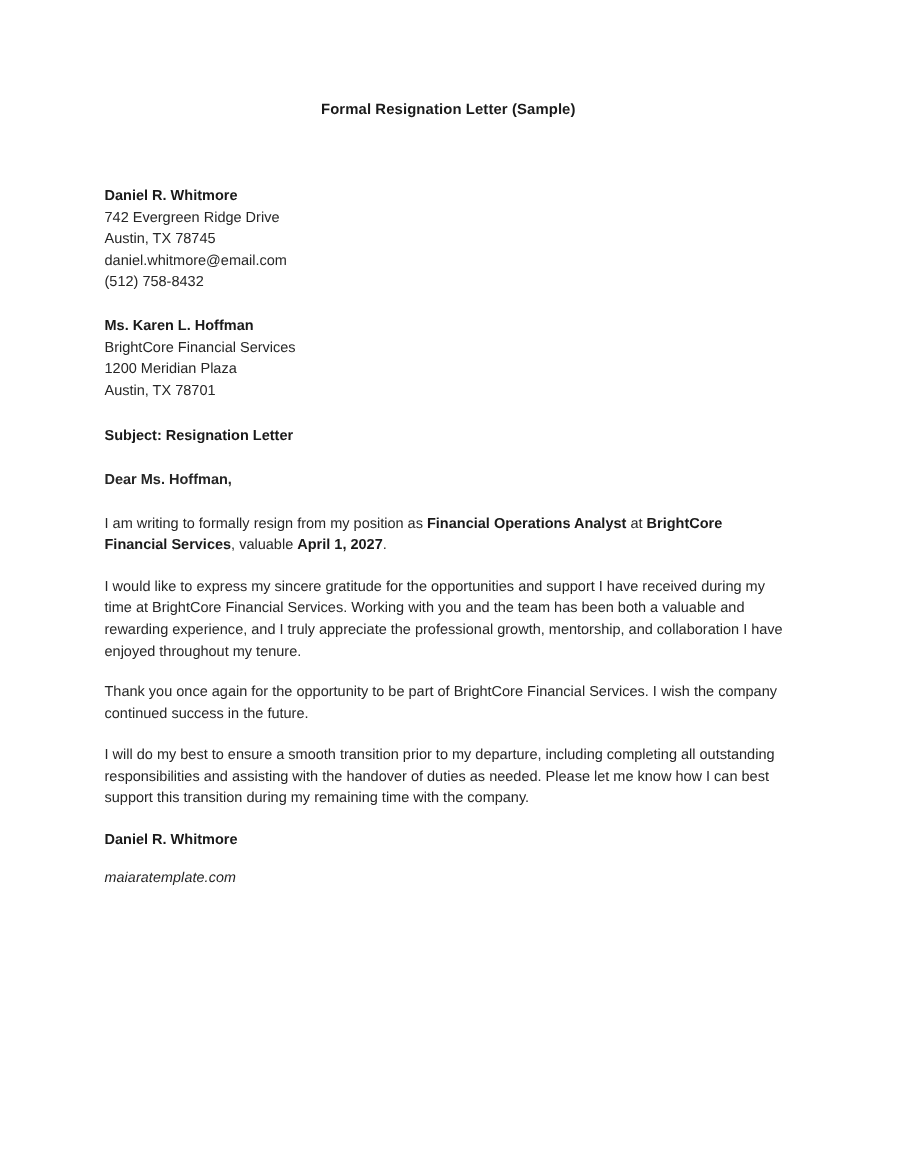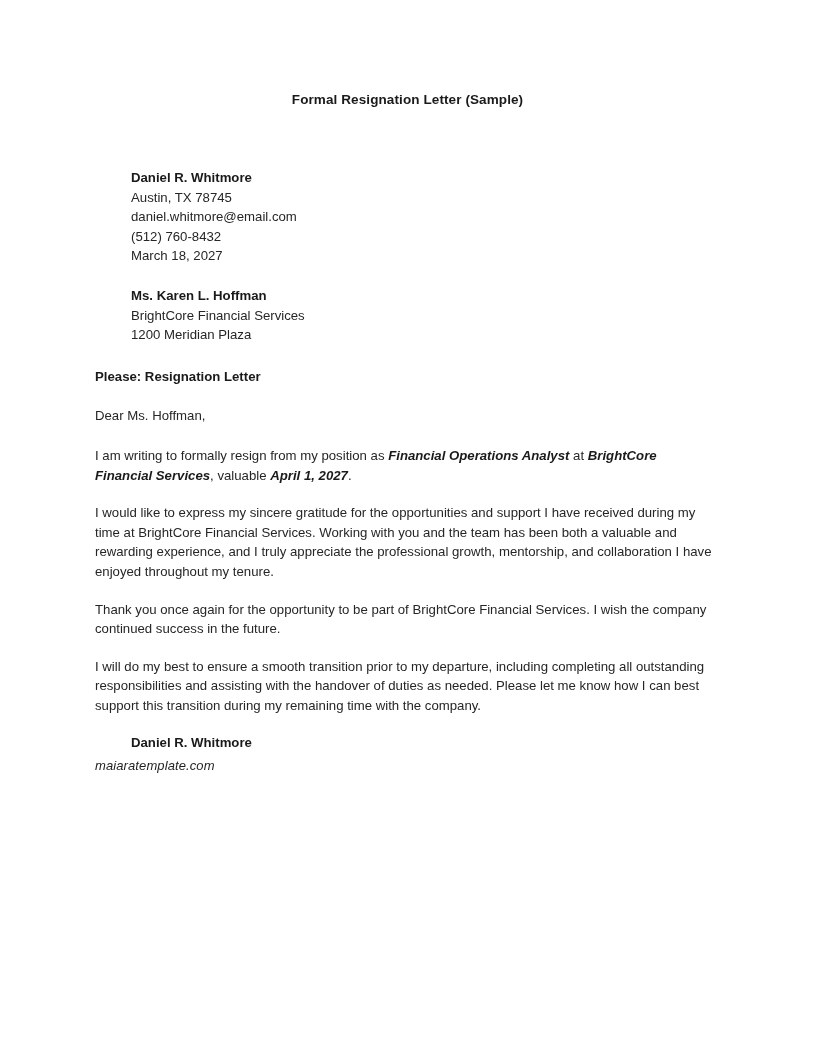--- a/index.html
+++ b/index.html
@@ -34,96 +34,96 @@
   .body-area {
     position: absolute;
     top: 168px;
     left: 95px;
     width: 618px;
   }
   .line {
     font-size: 13.2px;
     line-height: 19.6px;
     white-space: pre-wrap;
-    margin-left: 36px;
   }
   .line.bold {
     font-weight: bold;
     color: #1a1a1a;
   }
   .para {
     font-size: 13.2px;
     line-height: 19.6px;
     margin: 0 0 18px 0;
     text-align: left;
   }
   .para b {
     font-weight: bold;
     color: #1a1a1a;
-    font-style: italic;
   }
   .subject {
     font-size: 13.2px;
     line-height: 19.6px;
     font-weight: bold;
     color: #1a1a1a;
     margin: 0 0 20px 0;
   }
   .salutation {
     font-size: 13.2px;
     line-height: 19.6px;
     margin: 0 0 20px 0;
+    font-weight: bold;
   }
   .addr-block {
     margin: 0 0 20px 0;
   }
   .addr-block.recipient {
     margin-bottom: 22px;
   }
   .closing {
     margin: 4px 0 0 0;
   }
   .closing .line {
     font-size: 13.2px;
     line-height: 20px;
   }
   .watermark {
     font-size: 13px;
     line-height: 21px;
     font-style: italic;
     font-weight: normal;
     color: #1f1f1f;
-    margin-top: 2px;
+    margin-top: 14px;
     letter-spacing: 0.1px;
   }
 </style>
 </head>
 <body>
 
 <div class="page">
 
   <div class="doc-title">Formal Resignation Letter (Sample)</div>
 
   <div class="body-area">
 
     <div class="addr-block">
       <div class="line bold">Daniel R. Whitmore</div>
+      <div class="line">742 Evergreen Ridge Drive</div>
       <div class="line">Austin, TX 78745</div>
       <div class="line">daniel.whitmore@email.com</div>
-      <div class="line">(512) 760-8432</div>
-      <div class="line">March 18, 2027</div>
+      <div class="line">(512) 758-8432</div>
     </div>
 
     <div class="addr-block recipient">
       <div class="line bold">Ms. Karen L. Hoffman</div>
       <div class="line">BrightCore Financial Services</div>
       <div class="line">1200 Meridian Plaza</div>
+      <div class="line">Austin, TX 78701</div>
     </div>
 
-    <div class="subject">Please: Resignation Letter</div>
+    <div class="subject">Subject: Resignation Letter</div>
 
     <div class="salutation">Dear Ms. Hoffman,</div>
 
     <p class="para"><span>I am writing to formally resign from my position as </span><b>Financial Operations Analyst</b><span> at </span><b>BrightCore Financial Services</b><span>, valuable </span><b>April 1, 2027</b><span>.</span></p>
 
     <p class="para">I would like to express my sincere gratitude for the opportunities and support I have received during my time at BrightCore Financial Services. Working with you and the team has been both a valuable and rewarding experience, and I truly appreciate the professional growth, mentorship, and collaboration I have enjoyed throughout my tenure.</p>
 
     <p class="para">Thank you once again for the opportunity to be part of BrightCore Financial Services. I wish the company continued success in the future.</p>
 
     <p class="para">I will do my best to ensure a smooth transition prior to my departure, including completing all outstanding responsibilities and assisting with the handover of duties as needed. Please let me know how I can best support this transition during my remaining time with the company.</p>

